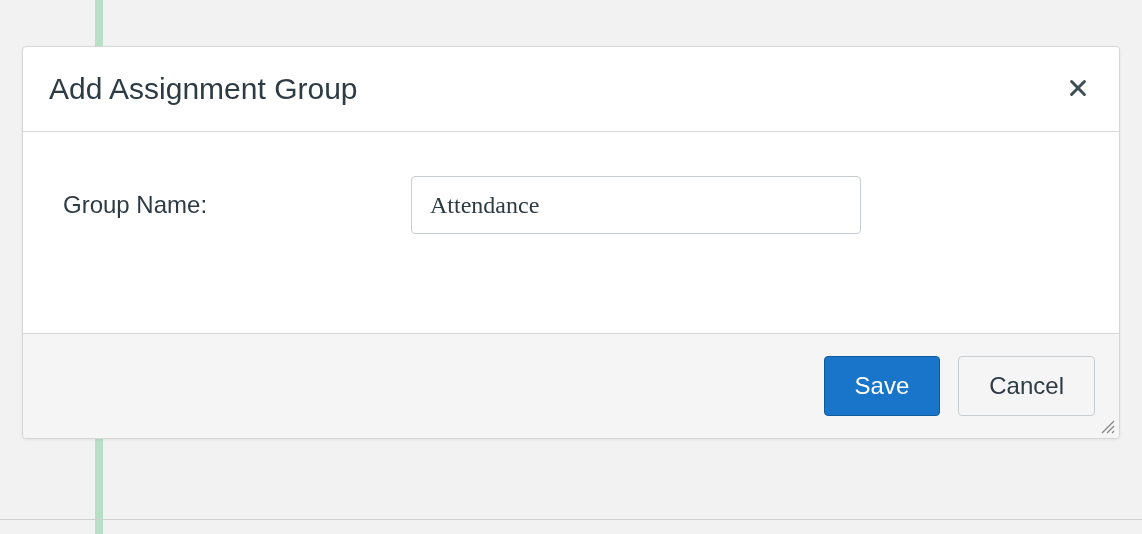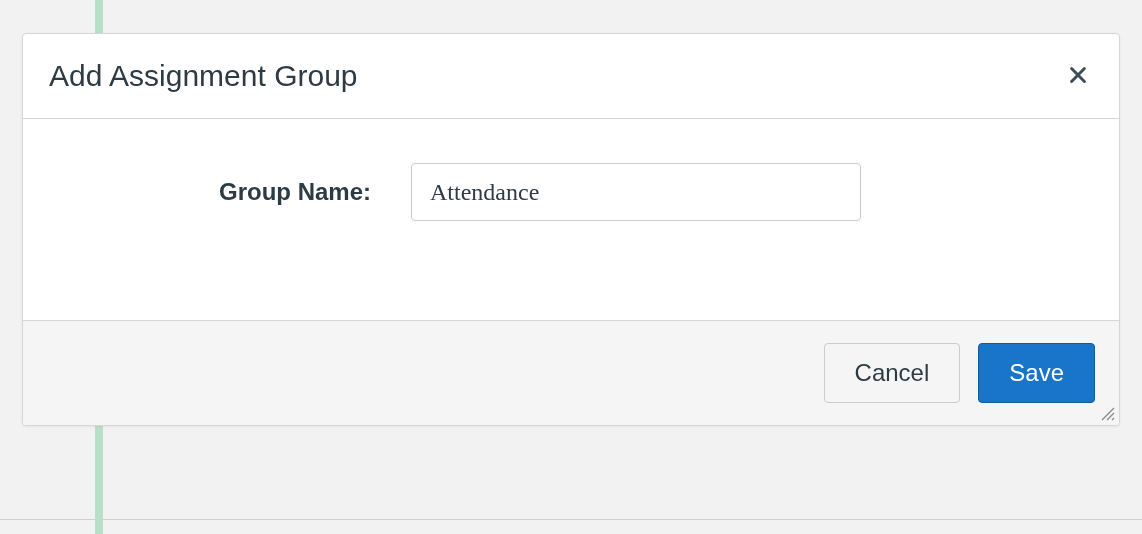--- a/index.html
+++ b/index.html
@@ -26,21 +26,21 @@
       position: absolute;
       left: 0;
       right: 0;
       top: 519px;
       height: 1px;
       background: #d0d0d0;
     }
     .modal {
       position: absolute;
       left: 22px;
-      top: 33px;
+      top: 46px;
       width: 1098px;
       height: 393px;
       background: #ffffff;
       border: 1px solid #d6d6d6;
       border-radius: 4px;
       box-shadow: 0 1px 3px rgba(0,0,0,0.06);
       display: flex;
       flex-direction: column;
       overflow: hidden;
     }
@@ -74,25 +74,24 @@
     .modal-body {
       flex: 1;
       padding: 44px 40px;
     }
     .form-row {
       display: flex;
       align-items: center;
     }
     .form-label {
       width: 348px;
-      text-align: right;
       font-size: 24px;
       color: #2d3b45;
       padding-right: 40px;
-      font-weight: 700;
+      font-weight: 400;
     }
     .form-input {
       width: 450px;
       height: 58px;
       border: 1px solid #c7cdd1;
       border-radius: 4px;
       padding: 0 18px;
       font-size: 24px;
       color: #2d3b45;
       font-family: Liberation Serif, serif;
@@ -162,22 +161,22 @@
   </div>
 
   <div class="modal-body">
     <div class="form-row">
       <label class="form-label">Group Name:</label>
       <input type="text" class="form-input" value="Attendance" style="">
     </div>
   </div>
 
   <div class="modal-footer">
+    <button class="btn btn-save">Save</button>
     <button class="btn btn-cancel">Cancel</button>
-    <button class="btn btn-save">Save</button>
     <div class="resize-handle">
       <svg viewBox="0 0 16 16">
         <line x1="2" y1="14" x2="14" y2="2" stroke="#888888" stroke-width="1.3"></line>
         <line x1="7" y1="14" x2="14" y2="7" stroke="#888888" stroke-width="1.3"></line>
         <line x1="12" y1="14" x2="14" y2="12" stroke="#888888" stroke-width="1.3"></line>
       </svg>
     </div>
   </div>
 
 </div>

